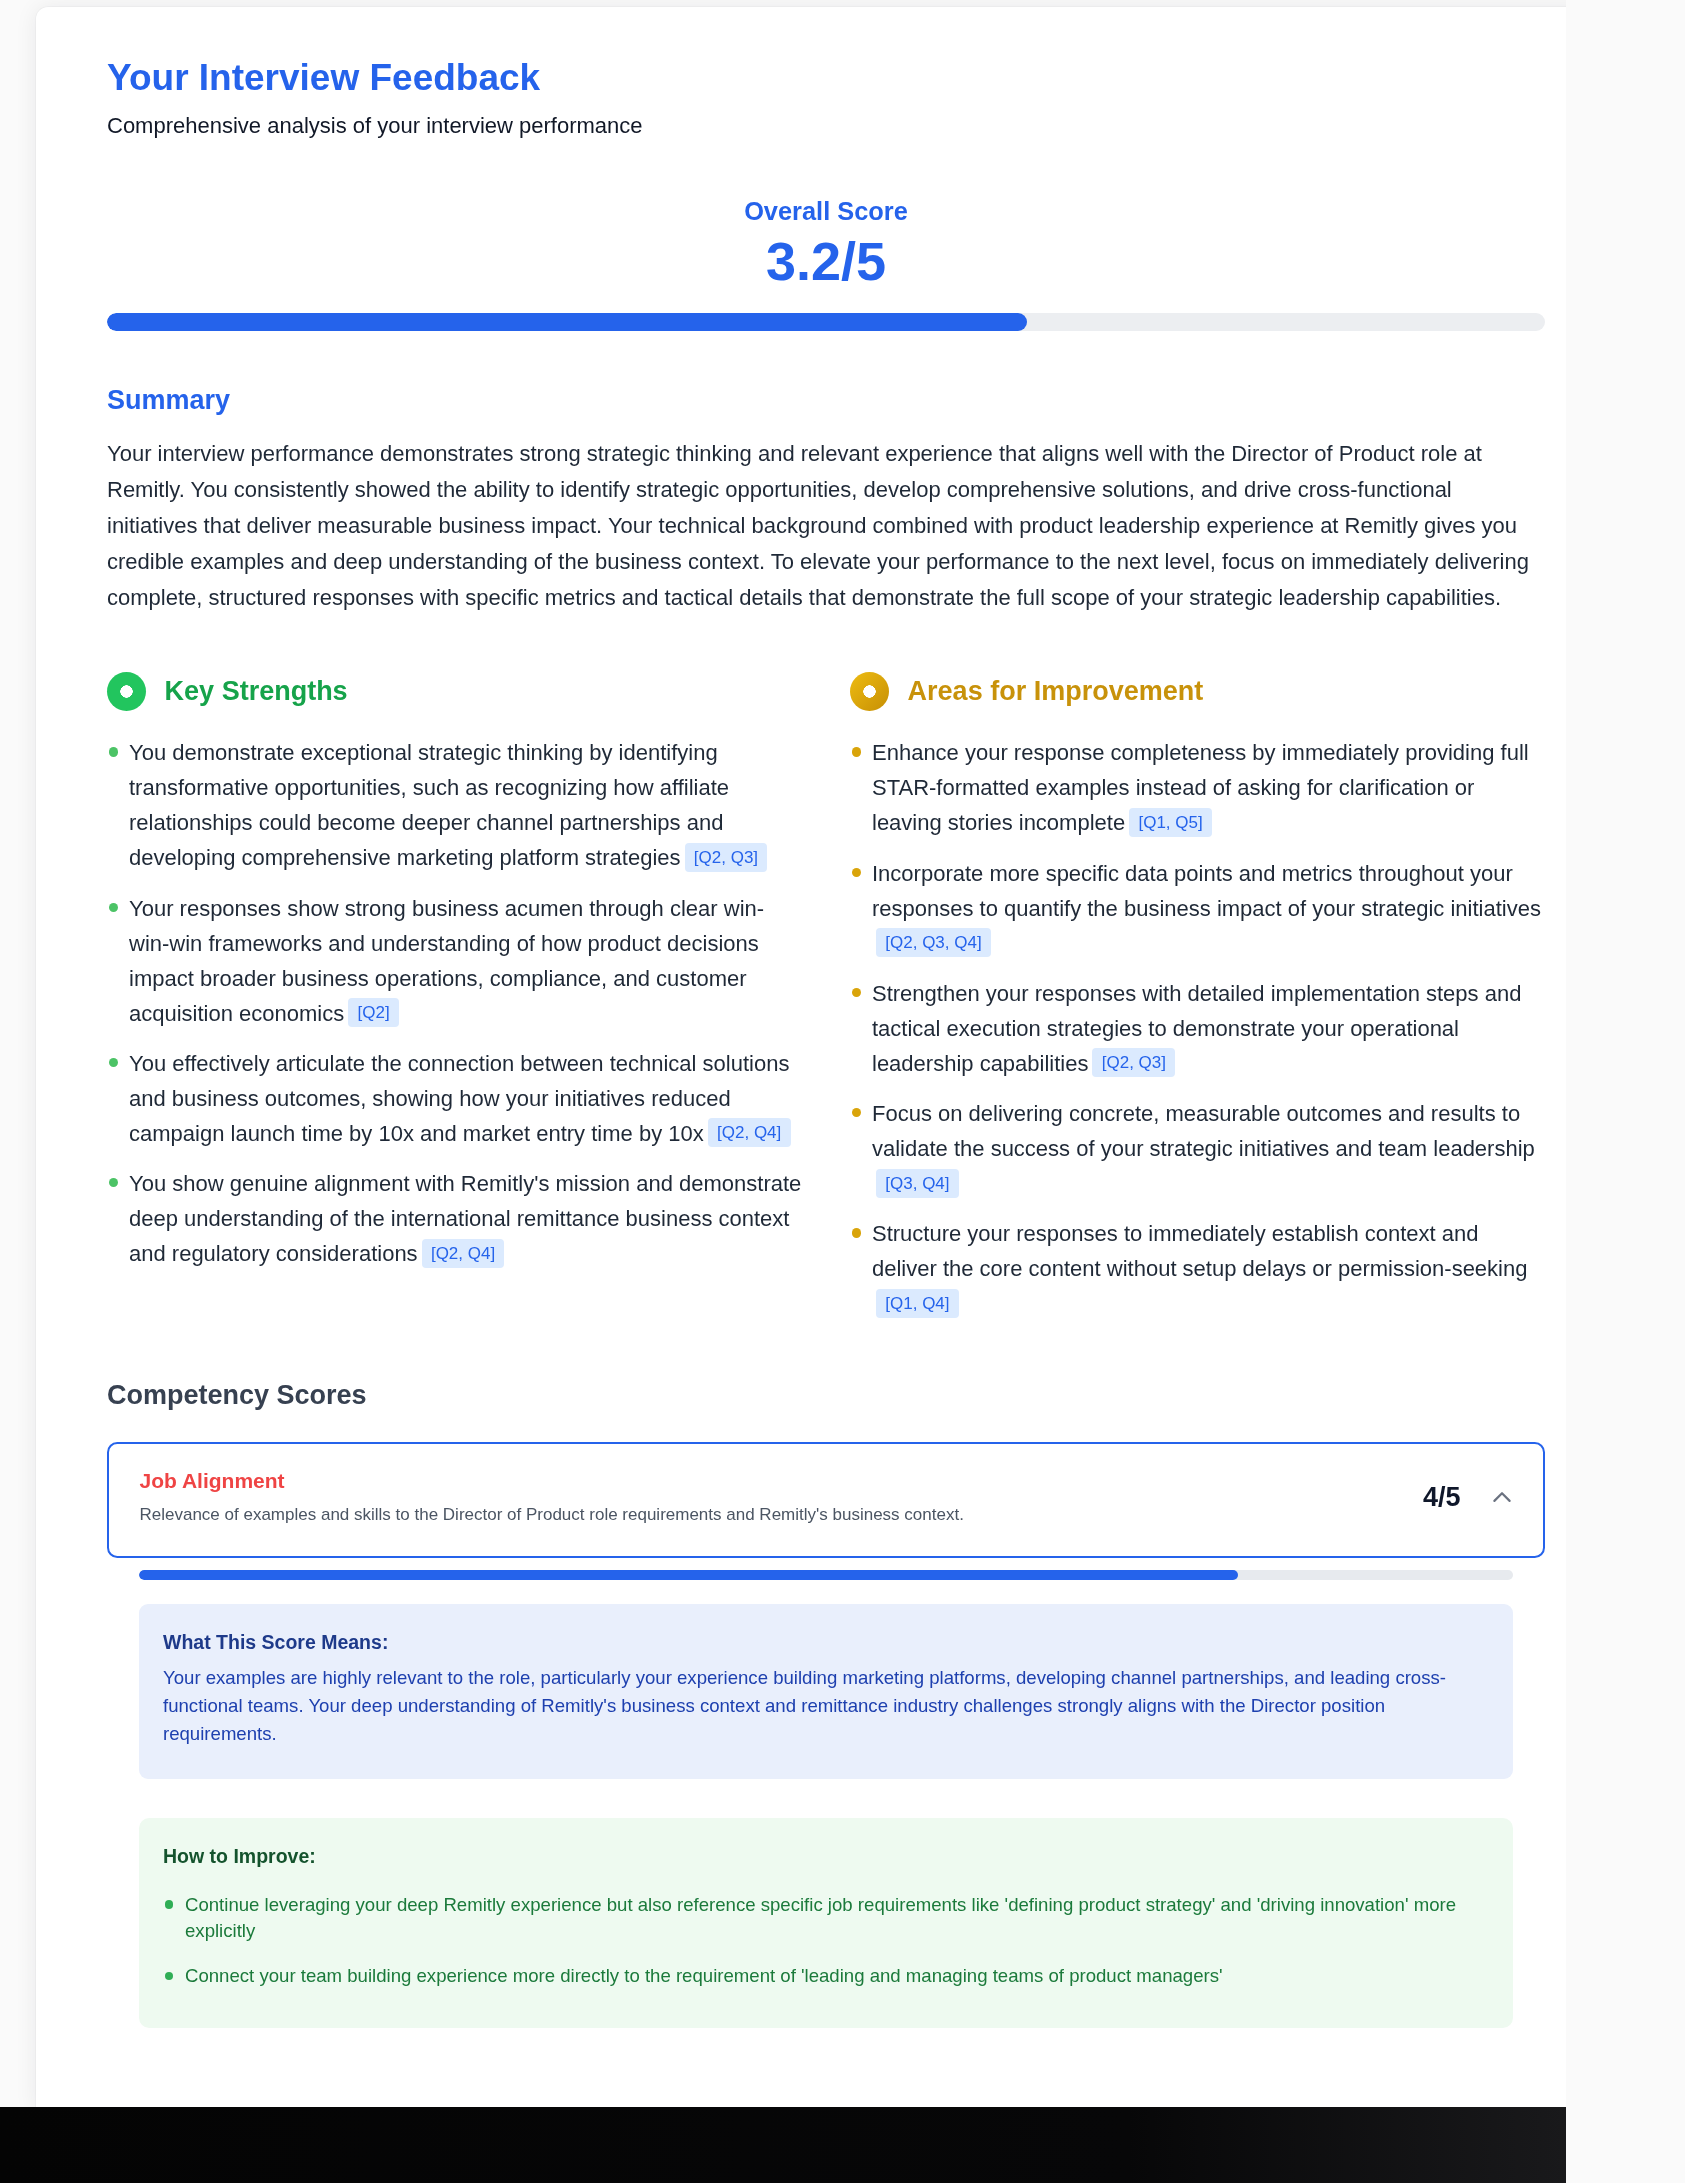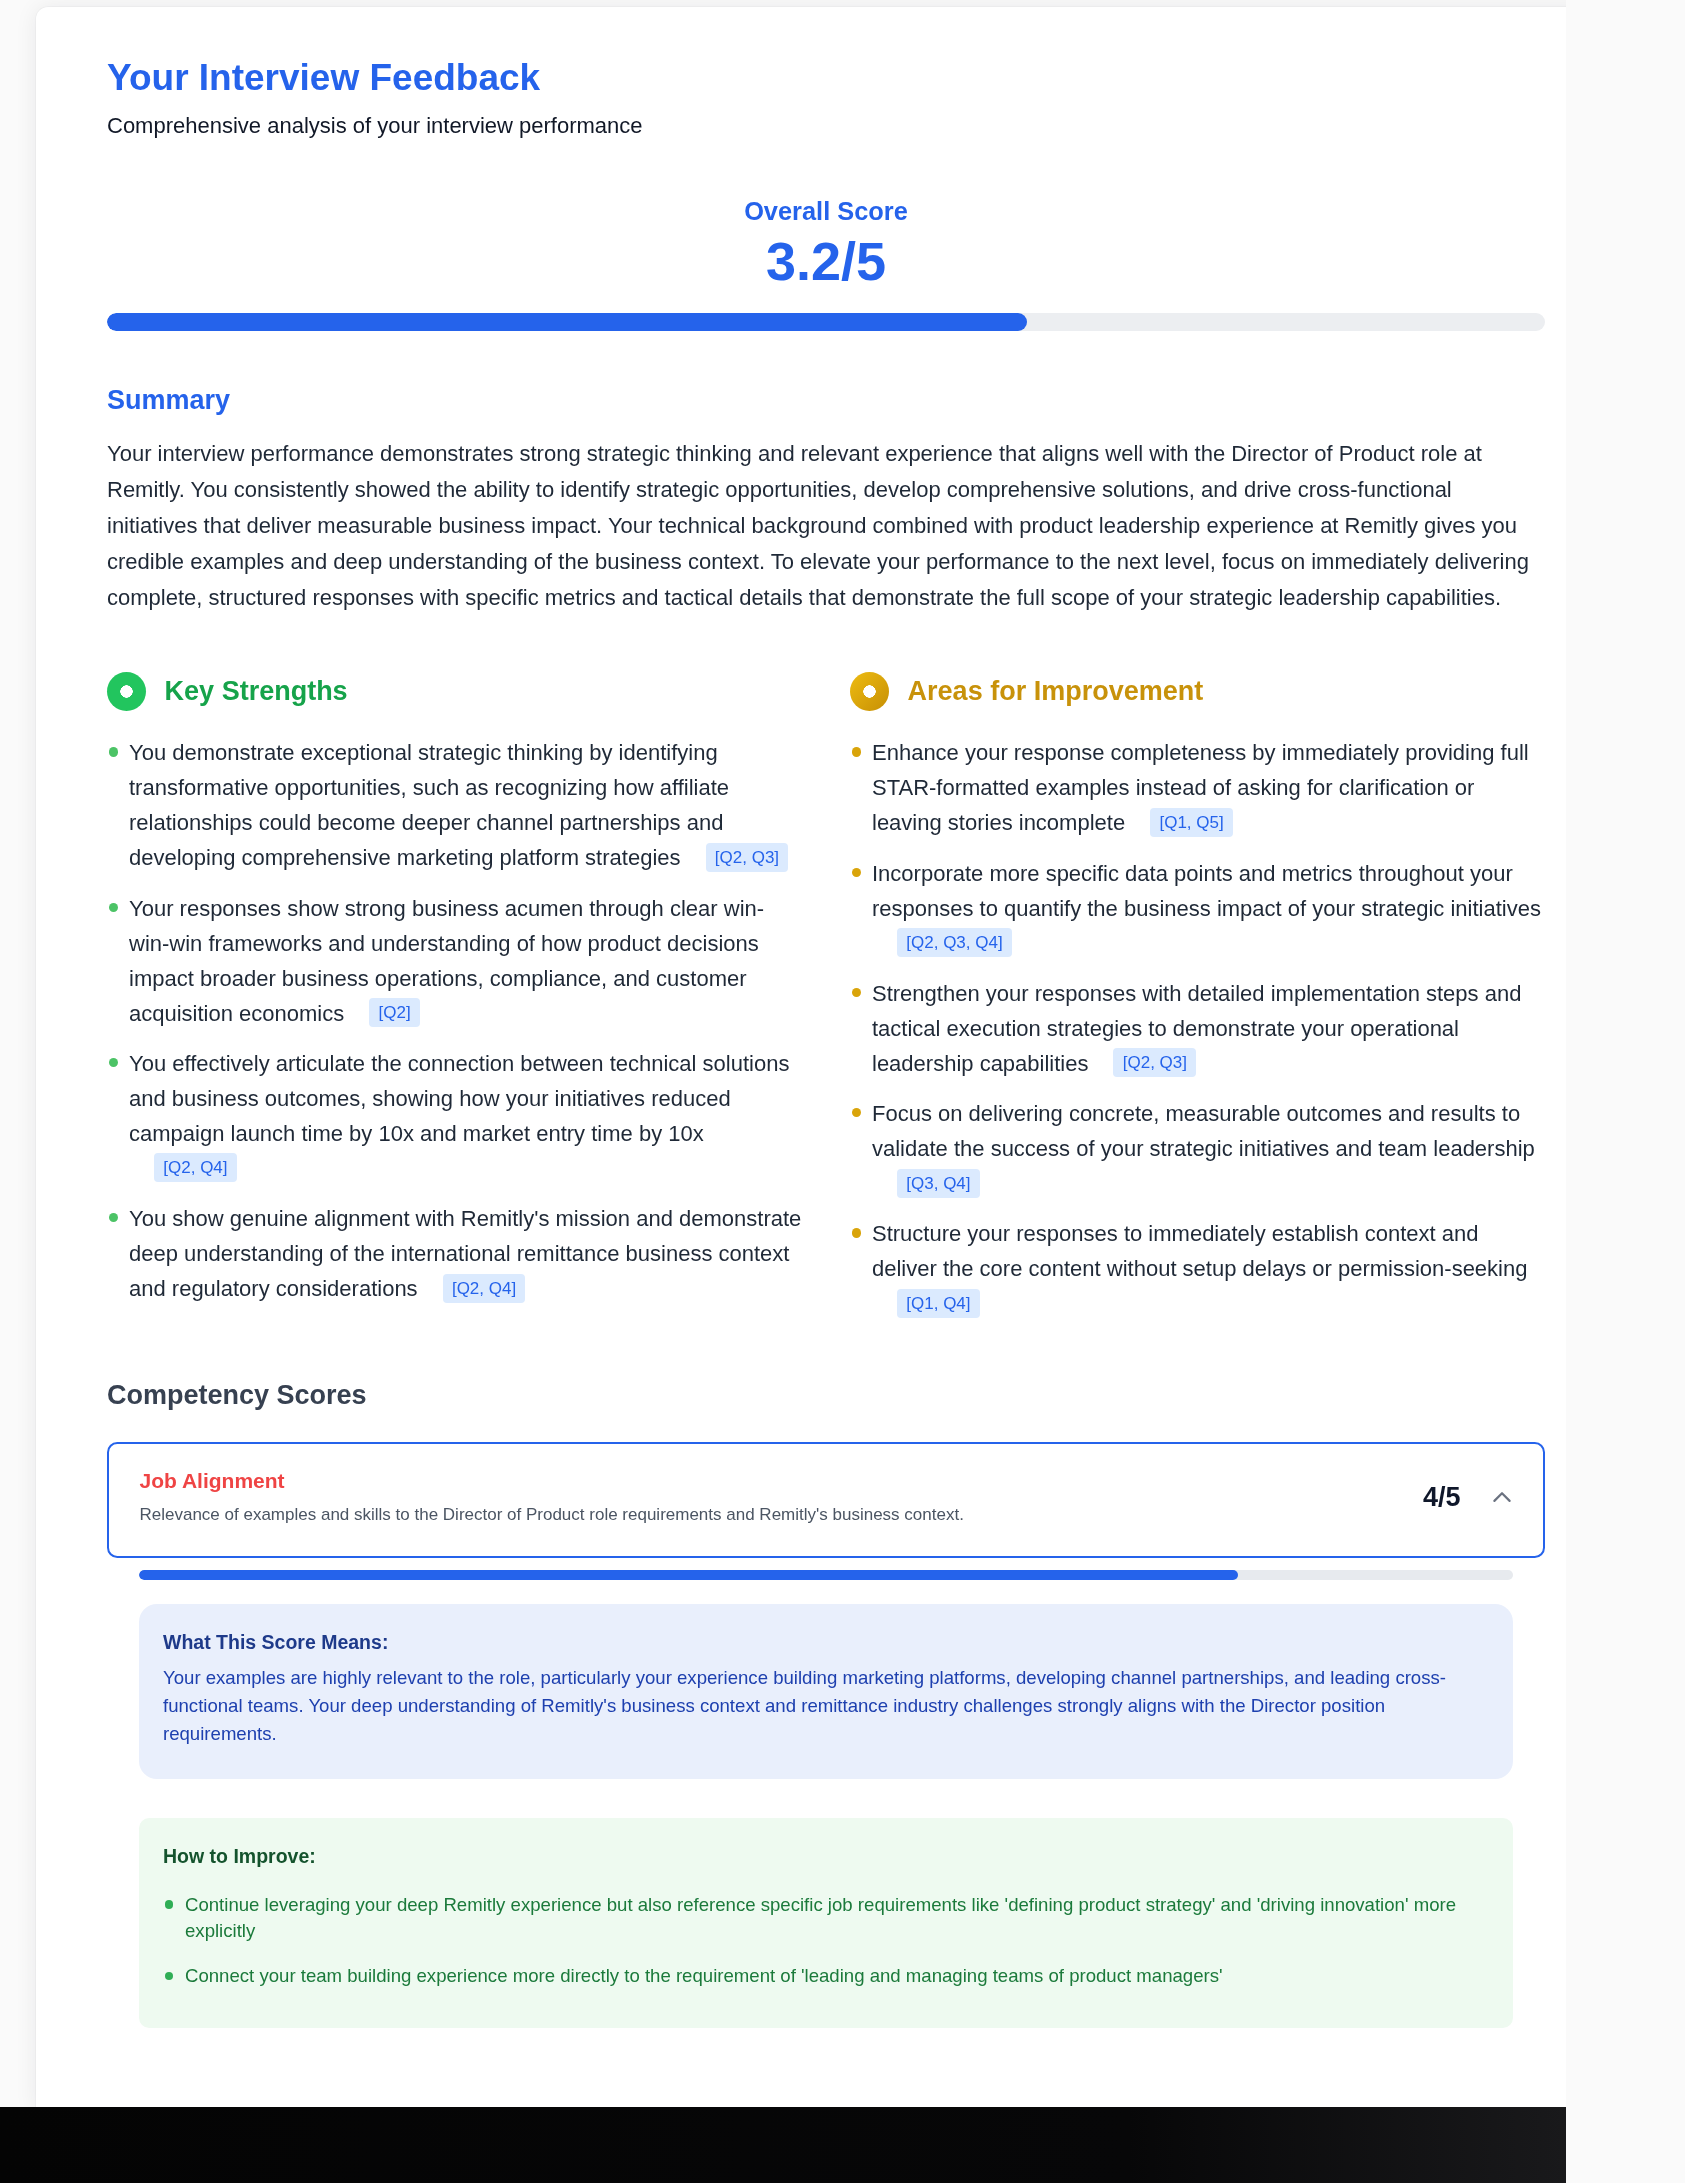--- a/index.html
+++ b/index.html
@@ -44,33 +44,33 @@
   .dot-icon.green{background:radial-gradient(circle at 50% 50%, #ffffff 0 6px, var(--strength-green) 6.4px 100%);}
   .dot-icon.amber{background:radial-gradient(circle at 50% 50%, #ffffff 0 6px, transparent 6.4px),linear-gradient(135deg,#eebc12,#c78f04);}
   .col-heading{font-size:27px;font-weight:bold;}
   .col-heading.green{color:var(--strength-heading);}
   .col-heading.amber{color:var(--improve-heading);}
   ul.points{margin-top:24px;list-style:none;}
   ul.points li{position:relative;padding-left:22px;margin-bottom:15.2px;font-size:22px;line-height:35px;color:var(--body-text);}
   ul.points li::before{content:"";position:absolute;left:1.7px;top:12px;width:9.3px;height:9.3px;border-radius:50%;}
   ul.points.green li::before{background:#4cc366;}
   ul.points.amber li::before{background:var(--improve-amber);}
-  .q-badge{display:inline-block;background:var(--badge-bg);color:var(--accent-blue);font-size:17px;line-height:17px;padding:6px 9.3px;border-radius:4px;margin-left:25px;white-space:nowrap;vertical-align:2.5px;}
+  .q-badge{display:inline-block;background:var(--badge-bg);color:var(--accent-blue);font-size:17px;line-height:17px;padding:6px 9.3px;border-radius:4px;margin-left:4px;white-space:nowrap;vertical-align:2.5px;}
   .comp-heading{margin-top:44px;font-size:27px;font-weight:bold;color:#374151;}
   .comp-card{margin-top:30.5px;border:2.5px solid var(--accent-blue);border-radius:10.2px;background:#ffffff;
     padding:25.4px 30.5px 30.5px;display:flex;justify-content:space-between;align-items:center;cursor:pointer;}
   .comp-card-left{max-width:1186px;}
   .comp-title{font-size:21px;font-weight:bold;color:#ef4444;}
   .comp-desc{margin-top:12px;font-size:17px;line-height:20.3px;color:#4b5563;}
   .comp-card-right{display:flex;align-items:center;gap:30px;}
   .comp-score{font-size:27px;font-weight:bold;color:#0f172a;}
   .chevron{width:22px;height:17px;}
   .comp-progress{margin:12px 32px 0;height:10.2px;border-radius:5.1px;background:#e7eaee;overflow:hidden;}
   .comp-progress .fill{height:100%;border-radius:5.1px;background:var(--accent-blue);}
-  .meaning-box{margin:24px 32px 0;background:var(--meaning-bg);border-radius:18px;padding:27px 24px 30.5px;}
+  .meaning-box{margin:24px 32px 0;background:var(--meaning-bg);border-radius:9px;padding:27px 24px 30.5px;}
   .meaning-heading{font-size:19.5px;font-weight:bold;color:var(--meaning-heading);}
   .meaning-text{margin-top:10px;font-size:18.6px;line-height:28px;color:var(--meaning-text);}
   .improve-box{margin:39px 32px 0;background:var(--improvebox-bg);border-radius:10.2px;padding:27px 24px 19px;}
   .improve-heading{font-size:19.5px;font-weight:bold;color:var(--improvebox-heading);}
   ul.improve-list{margin-top:24px;list-style:none;}
   ul.improve-list li{position:relative;padding-left:22px;margin-bottom:19.5px;font-size:18.6px;line-height:26px;color:var(--improvebox-text);}
   ul.improve-list li::before{content:"";position:absolute;left:1.7px;top:8.5px;width:8.5px;height:8.5px;border-radius:50%;background:#2fae55;}
   .bottom-bar{position:absolute;left:0;bottom:0;width:100%;height:76px;z-index:9;
     background:linear-gradient(90deg,#040404 0%,#070708 72%,#19191b 100%);}
 </style>

